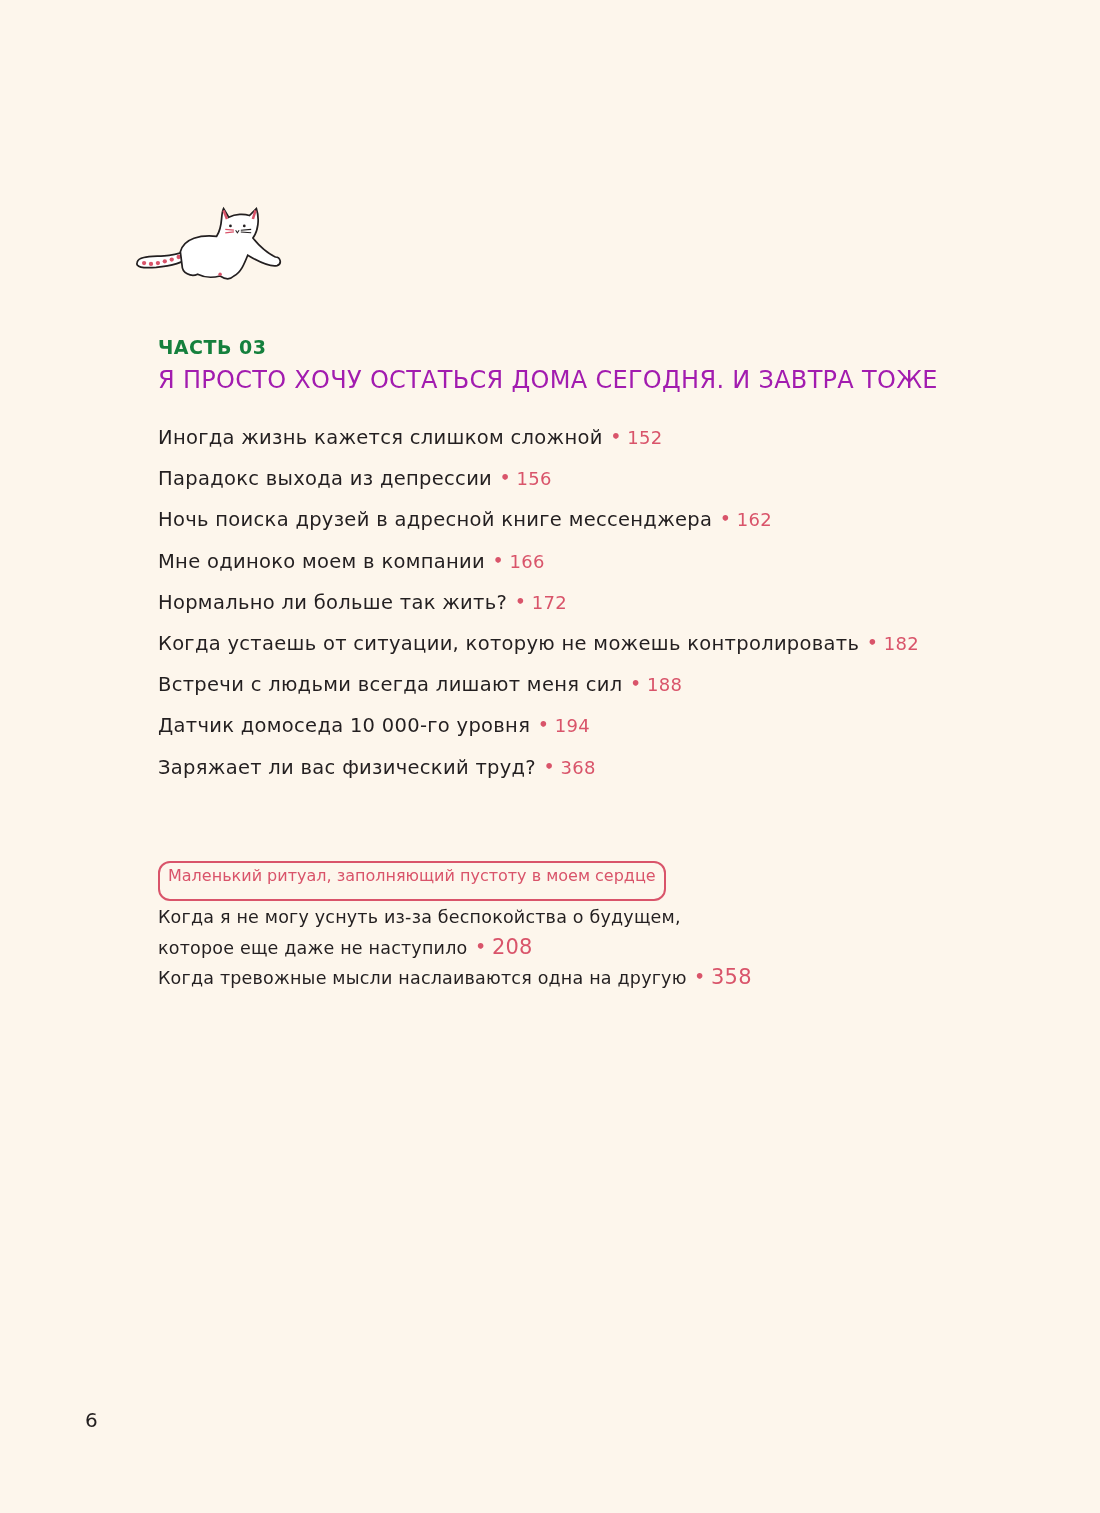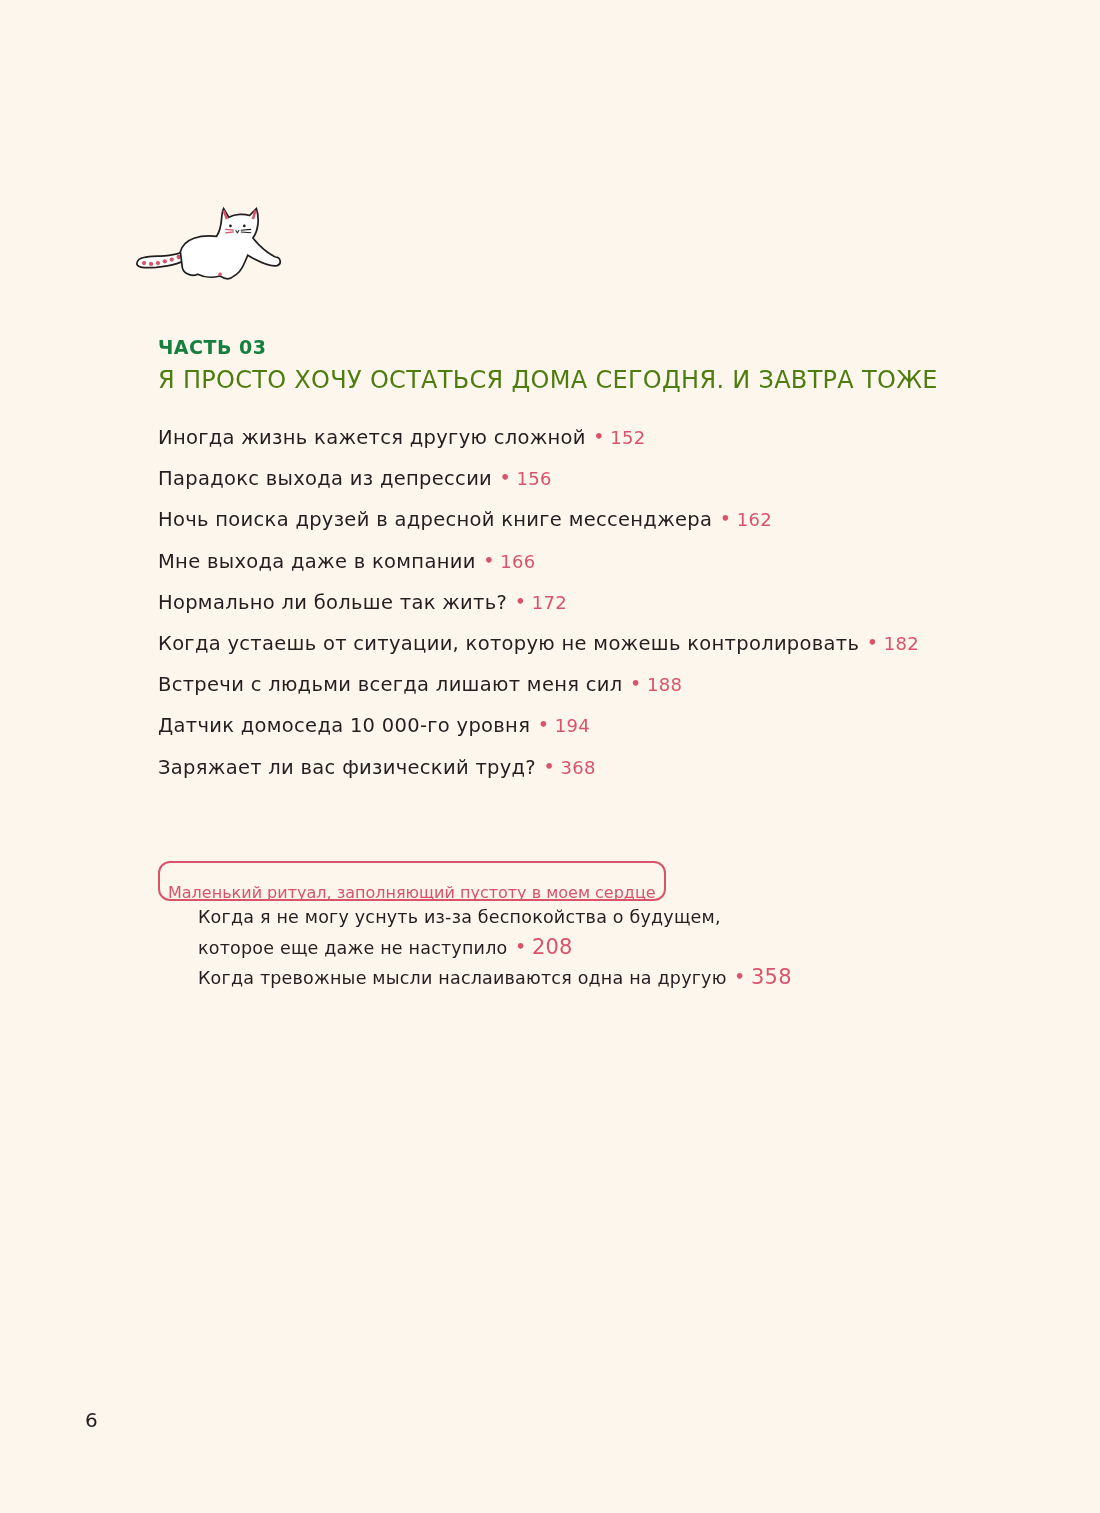--- a/index.html
+++ b/index.html
@@ -6,33 +6,33 @@
   body {
     width:1100px; height:1513px; background:#fdf6ec; position:relative; overflow:hidden;
     font-family:"DejaVu Sans", sans-serif; color:#231f20;
   }
   .cat { position:absolute; left:124px; top:200px; width:168px; height:95px; }
   .part-label {
     position:absolute; left:158px; top:336px; font-size:19px; font-weight:bold;
     color:#15803d; letter-spacing:0.5px;
   }
   .part-title {
-    position:absolute; left:158px; top:366px; font-size:24px; color:#4d7c0f;
+    position:absolute; left:158px; top:366px; font-size:24px; color:#a21caf;
     letter-spacing:0.3px;
   }
   .toc { position:absolute; left:158px; top:424px; width:880px; }
   .toc-item { height:41.2px; font-size:19.5px; line-height:28px; white-space:nowrap; letter-spacing:0.3px; }
   .dot { color:#d9546a; font-weight:bold; margin:0 6px 0 8px; font-size:16px; position:relative; top:-2px; }
   .page { color:#d9546a; font-weight:normal; font-size:18px; }
   .ritual-badge {
     position:absolute; left:158px; top:861px; height:40px; box-sizing:border-box;
-    border:2.5px solid #d9546a; border-radius:12px; padding:18px 8px;
+    border:2.5px solid #d9546a; border-radius:12px; padding:1px 8px;
     color:#d9546a; font-size:16px; line-height:24px; white-space:nowrap;
   }
-  .ritual-list { position:absolute; left:158px; top:903px; width:880px;margin-left:40px; }
+  .ritual-list { position:absolute; left:158px; top:903px; width:880px; }
   .ritual-item { font-size:17.5px; line-height:29.5px; white-space:nowrap; letter-spacing:0.2px; }
   .ritual-item .page { font-size:21px; }
   .page-number { position:absolute; left:85px; top:1408px; font-size:20px; color:#231f20; }
 </style>
 </head>
 <body>
 
 <svg class="cat" viewBox="0 0 180 110">
 
   <path d="M8 72 C10 64, 28 66, 45 64 C55 63, 62 60, 66 56 L70 66 C62 72, 50 76, 30 78 C14 79, 6 78, 8 72 Z" fill="#fff" stroke="#231f20" stroke-width="2"></path>
@@ -51,24 +51,24 @@
   <path d="M110 34 L120 35 M110 38 L120 37" stroke="#d9546a" stroke-width="1.5"></path>
   <path d="M128 35 L140 34 M128 37 L140 38" stroke="#231f20" stroke-width="1.2"></path>
   <path d="M122 35 L124 38 L126 35" stroke="#231f20" stroke-width="1.2" fill="none"></path>
   <circle cx="104" cy="86" r="2" fill="#d9546a"></circle>
 </svg>
 
 <div class="part-label">ЧАСТЬ 03</div>
 <div class="part-title">Я ПРОСТО ХОЧУ ОСТАТЬСЯ ДОМА СЕГОДНЯ. И ЗАВТРА ТОЖЕ</div>
 
 <div class="toc">
-  <div class="toc-item"><span>Иногда жизнь кажется другую сложной</span><span class="dot">•</span><span class="page">152</span></div>
+  <div class="toc-item"><span>Иногда жизнь кажется слишком сложной</span><span class="dot">•</span><span class="page">152</span></div>
   <div class="toc-item"><span>Парадокс выхода из депрессии</span><span class="dot">•</span><span class="page">156</span></div>
   <div class="toc-item"><span>Ночь поиска друзей в адресной книге мессенджера</span><span class="dot">•</span><span class="page">162</span></div>
-  <div class="toc-item"><span>Мне выхода даже в компании</span><span class="dot">•</span><span class="page">166</span></div>
+  <div class="toc-item"><span>Мне одиноко моем в компании</span><span class="dot">•</span><span class="page">166</span></div>
   <div class="toc-item"><span>Нормально ли больше так жить?</span><span class="dot">•</span><span class="page">172</span></div>
   <div class="toc-item"><span>Когда устаешь от ситуации, которую не можешь контролировать</span><span class="dot">•</span><span class="page">182</span></div>
   <div class="toc-item"><span>Встречи с людьми всегда лишают меня сил</span><span class="dot">•</span><span class="page">188</span></div>
   <div class="toc-item"><span>Датчик домоседа 10 000-го уровня</span><span class="dot">•</span><span class="page">194</span></div>
   <div class="toc-item"><span>Заряжает ли вас физический труд?</span><span class="dot">•</span><span class="page">368</span></div>
 </div>
 
 <div class="ritual-badge">Маленький ритуал, заполняющий пустоту в моем сердце</div>
 
 <div class="ritual-list">

